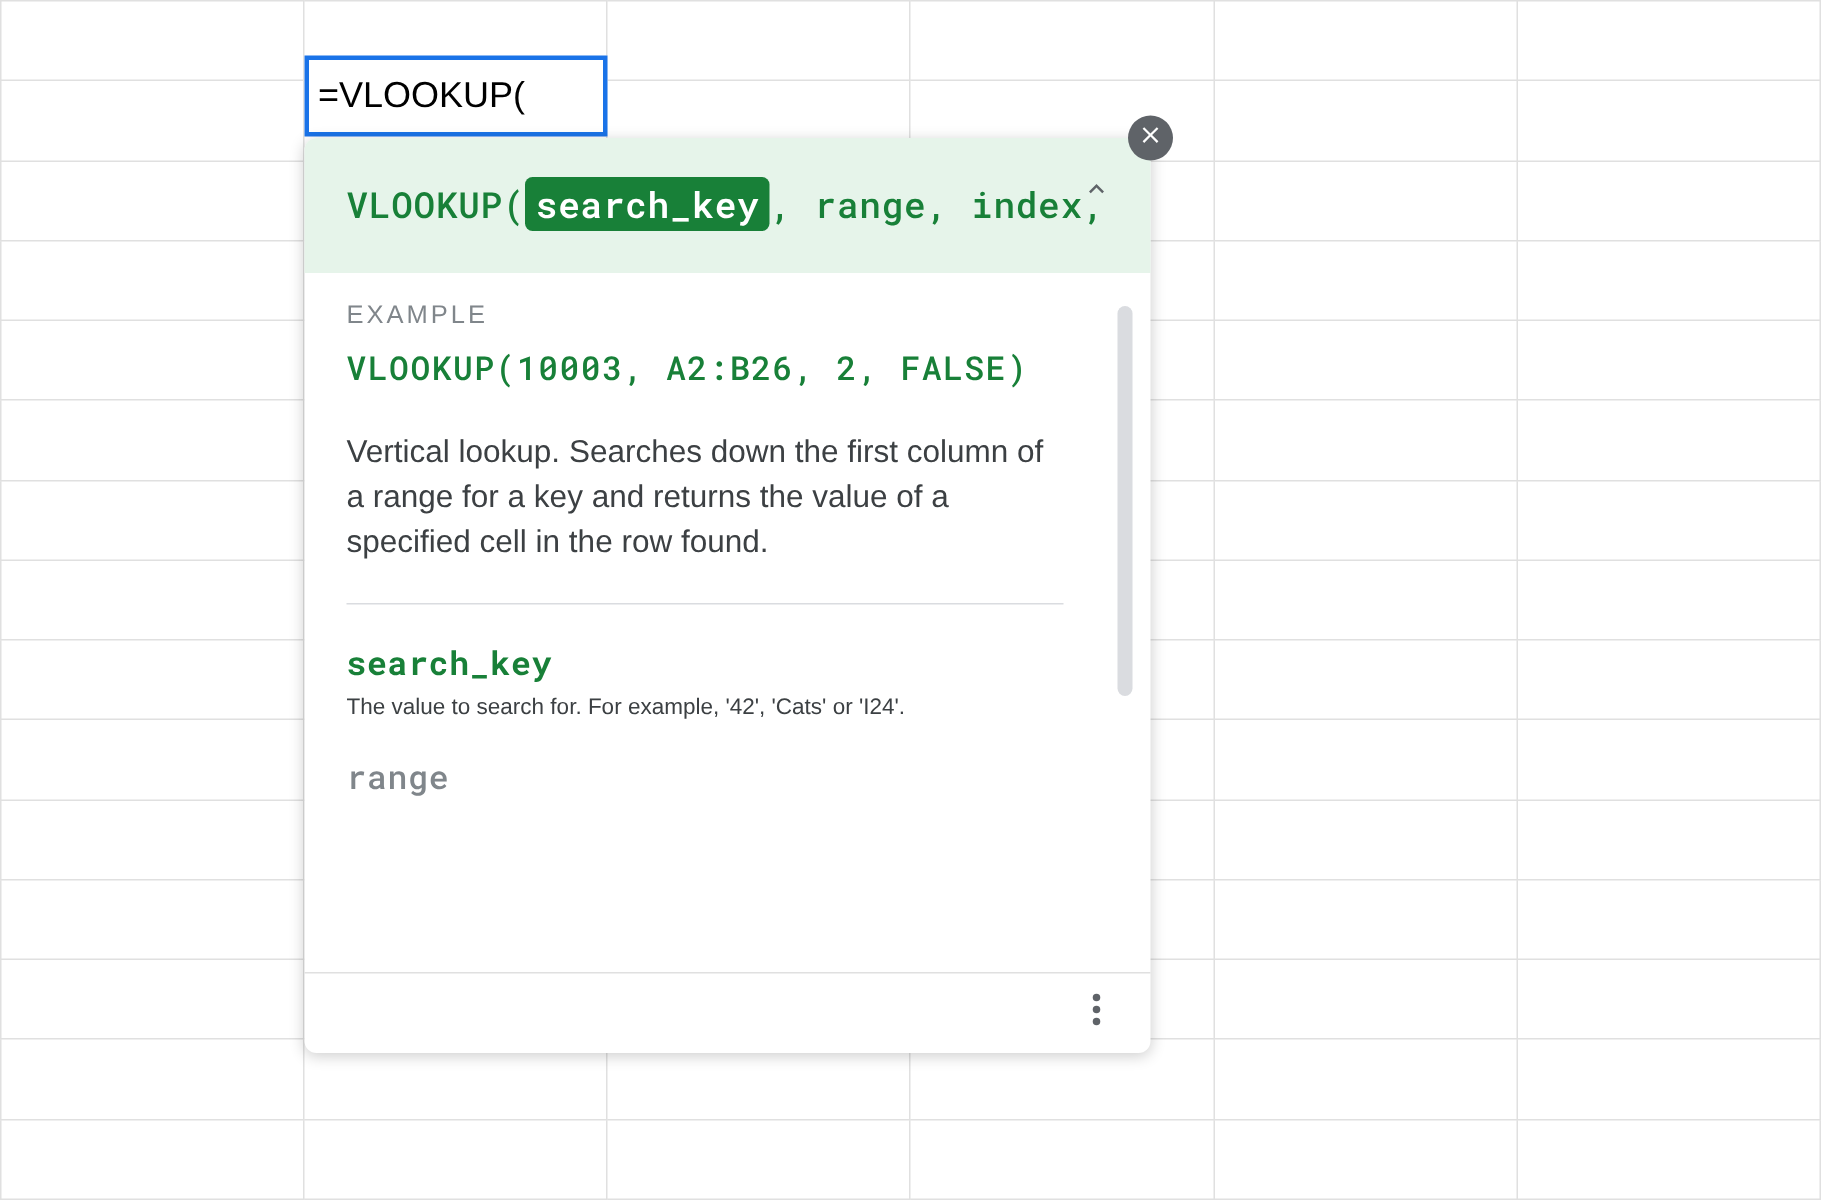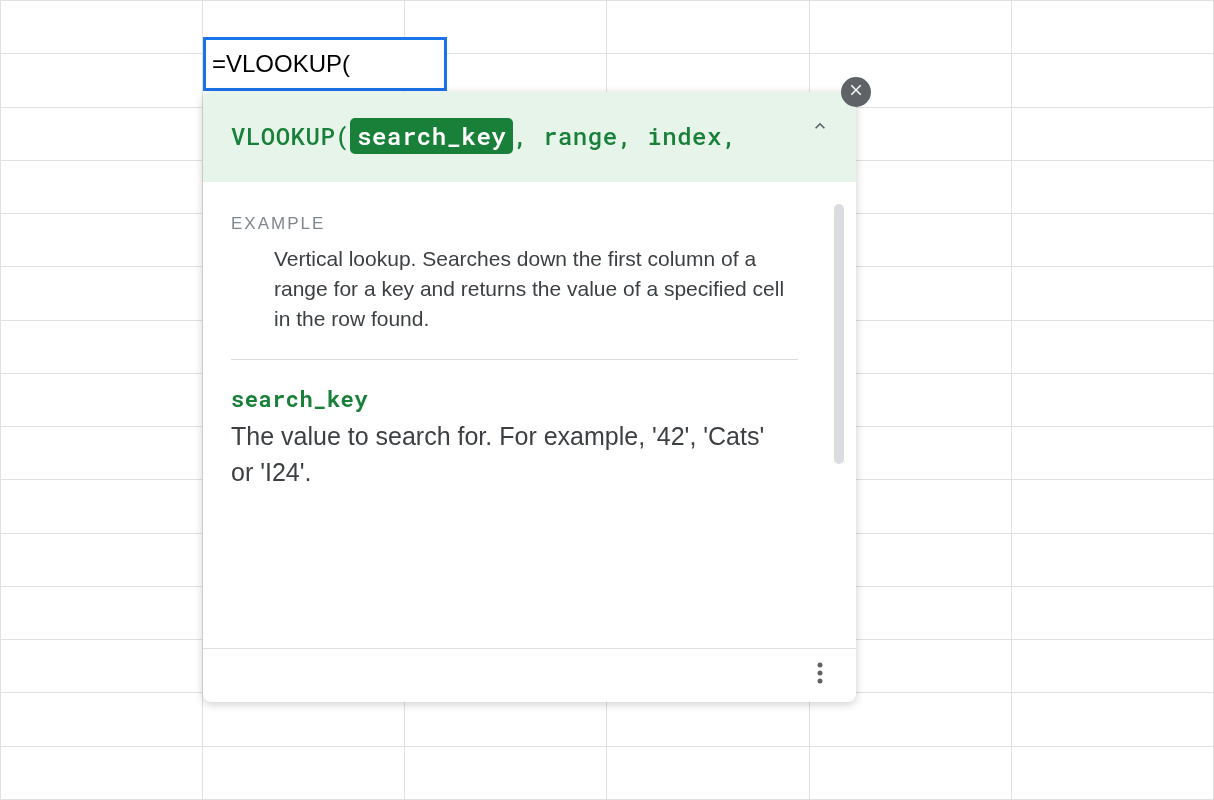--- a/index.html
+++ b/index.html
@@ -29,21 +29,21 @@
     }
     .spreadsheet-grid td {
       border: 1px solid #e0e0e0;
       width: 202px;
       height: 53px;
     }
     .active-cell {
       position: absolute;
       top: 37px;
       left: 203px;
-      width: 244px;
+      width: 202px;
       height: 54px;
       border: 3px solid #1a73e8;
       background: #fff;
       z-index: 10;
       display: flex;
       align-items: center;
       padding: 11px 6px;
     }
     .cell-input {
       font-family: Arial, sans-serif;
@@ -51,21 +51,21 @@
       color: #000;
       border: none;
       outline: none;
       width: 100%;
       background: transparent;
     }
     .formula-helper {
       position: absolute;
       top: 92px;
       left: 203px;
-      width: 653px;
+      width: 564px;
       background: #fff;
       border-radius: 8px;
       box-shadow: 0 2px 10px rgba(0,0,0,0.2);
       z-index: 20;
     }
     .close-button {
       position: absolute;
       top: -15px;
       right: -15px;
       width: 30px;
@@ -120,21 +120,21 @@
       background: #188038;
       color: #fff;
       padding: 2px 7px;
       border-radius: 5px;
       font-weight: 600;
     }
     .signature .arg {
       color: #188038;
     }
     .helper-body {
-      padding: 32px 28px;
+      padding: 18px 28px;
       position: relative;
       height: 466px;
       overflow: hidden;
     }
     .scroll-track {
       position: absolute;
       top: 22px;
       right: 12px;
       width: 10px;
       height: 260px;
@@ -154,21 +154,20 @@
       letter-spacing: 1px;
       font-weight: 500;
       margin-bottom: 28px;
     }
     .about-text {
       font-size: 21px;
       color: #3c4043;
       line-height: 1.45;
       margin-bottom: 24px;
       padding-right: 30px;
-      margin-left: 43px;
     }
     .divider {
       border: none;
       border-top: 1px solid #dadce0;
       margin-bottom: 24px;
       margin-right: 30px;
     }
     .param-name {
       font-family: 'Roboto Mono', 'Courier New', monospace;
       font-size: 22px;
@@ -177,21 +176,21 @@
       font-weight: 500;
     }
     .param-active {
       color: #188038;
       font-weight: 700;
     }
     .param-inactive {
       color: #80868b;
     }
     .param-desc {
-      font-size: 25px;
+      font-size: 15px;
       color: #3c4043;
       line-height: 1.45;
       margin-bottom: 20px;
       padding-right: 40px;
     }
     .helper-footer {
       height: 54px;
       border-top: 1px solid #e0e0e0;
       display: flex;
       align-items: center;
@@ -363,28 +362,30 @@
     </div>
     <div class="signature">
       <span class="fn-name">VLOOKUP(</span><span class="highlighted-arg">search_key</span><span class="arg">, range, index,</span><br>
     </div>
   </div>
 
   <div class="helper-body">
     <div class="scroll-track"></div>
 
     <div class="section-label">EXAMPLE</div>
+    <div class="example-code">VLOOKUP(10003, A2:B26, 2, FALSE)</div>
 
     <div class="about-text">Vertical lookup. Searches down the first column of a range for a key and returns the value of a specified cell in the row found.</div>
 
     <hr class="divider">
 
     <div class="param-name param-active">search_key</div>
     <div class="param-desc">The value to search for. For example, '42', 'Cats' or 'I24'.</div>
 
+    <div class="param-name param-inactive">range</div>
   </div>
 
   <div class="helper-footer">
     <div class="more-button">
       <span>
         <svg width="6" height="22" viewBox="0 0 6 22">
             <circle cx="3" cy="3" r="2.5"></circle>
             <circle cx="3" cy="11" r="2.5"></circle>
             <circle cx="3" cy="19" r="2.5"></circle>
           </svg>

